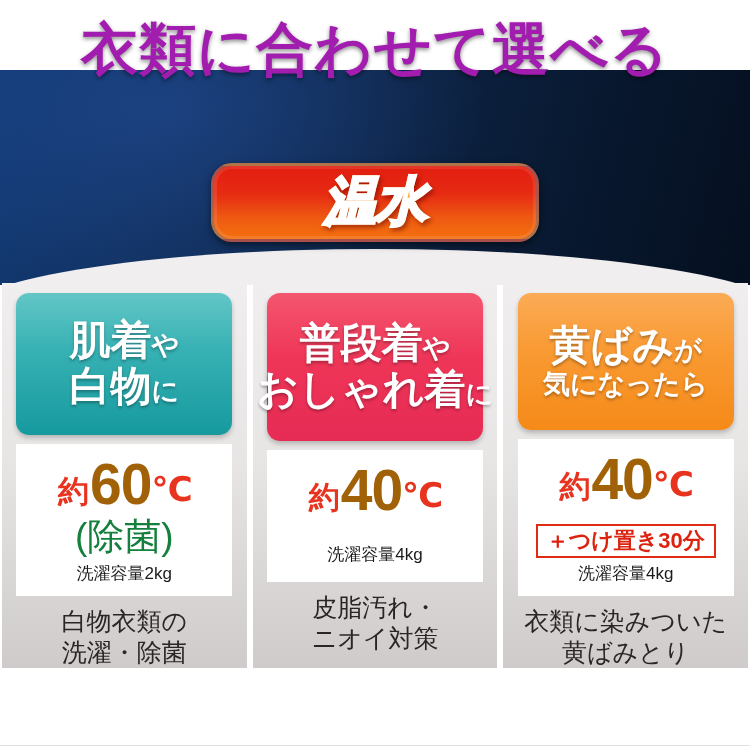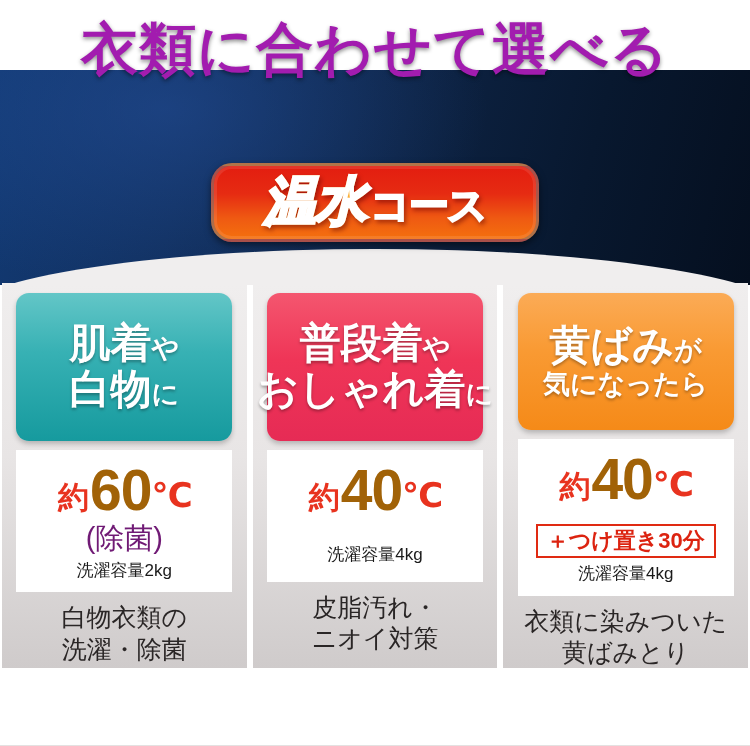--- a/index.html
+++ b/index.html
@@ -194,22 +194,22 @@
   }
   .temp-deg {
     font-size: 34px;
     font-weight: 700;
     color: #e8331f;
     transform: translateY(-3px);
     letter-spacing: -2px;
   }
 
   .panel-sub {
-    font-size: 29px;
-    color: #701a75;
+    font-size: 37px;
+    color: #15803d;
     font-weight: 400;
     line-height: 1.1;
     margin-top: 4px;
   }
 
   .soak-box {
     border: 2px solid #e02a12;
     color: #dc2310;
     font-size: 22px;
     font-weight: 700;
@@ -257,21 +257,20 @@
   <div class="hero">
     <div class="hero-bg"></div>
     <div class="hero-curve-inner"></div>
   </div>
 
   <div class="hero-title">衣類に合わせて選べる</div>
 
   <div class="course-badge">
     <div class="badge-text">
       <span class="badge-onsui">温水</span>
-      <span class="badge-course">コース</span>
     </div>
   </div>
 
   <div class="cards">
 
     <div class="card">
       <div class="card-head teal">
         <div class="head-line">
           <span class="head-big">肌着</span>
           <span class="head-small">や</span>

